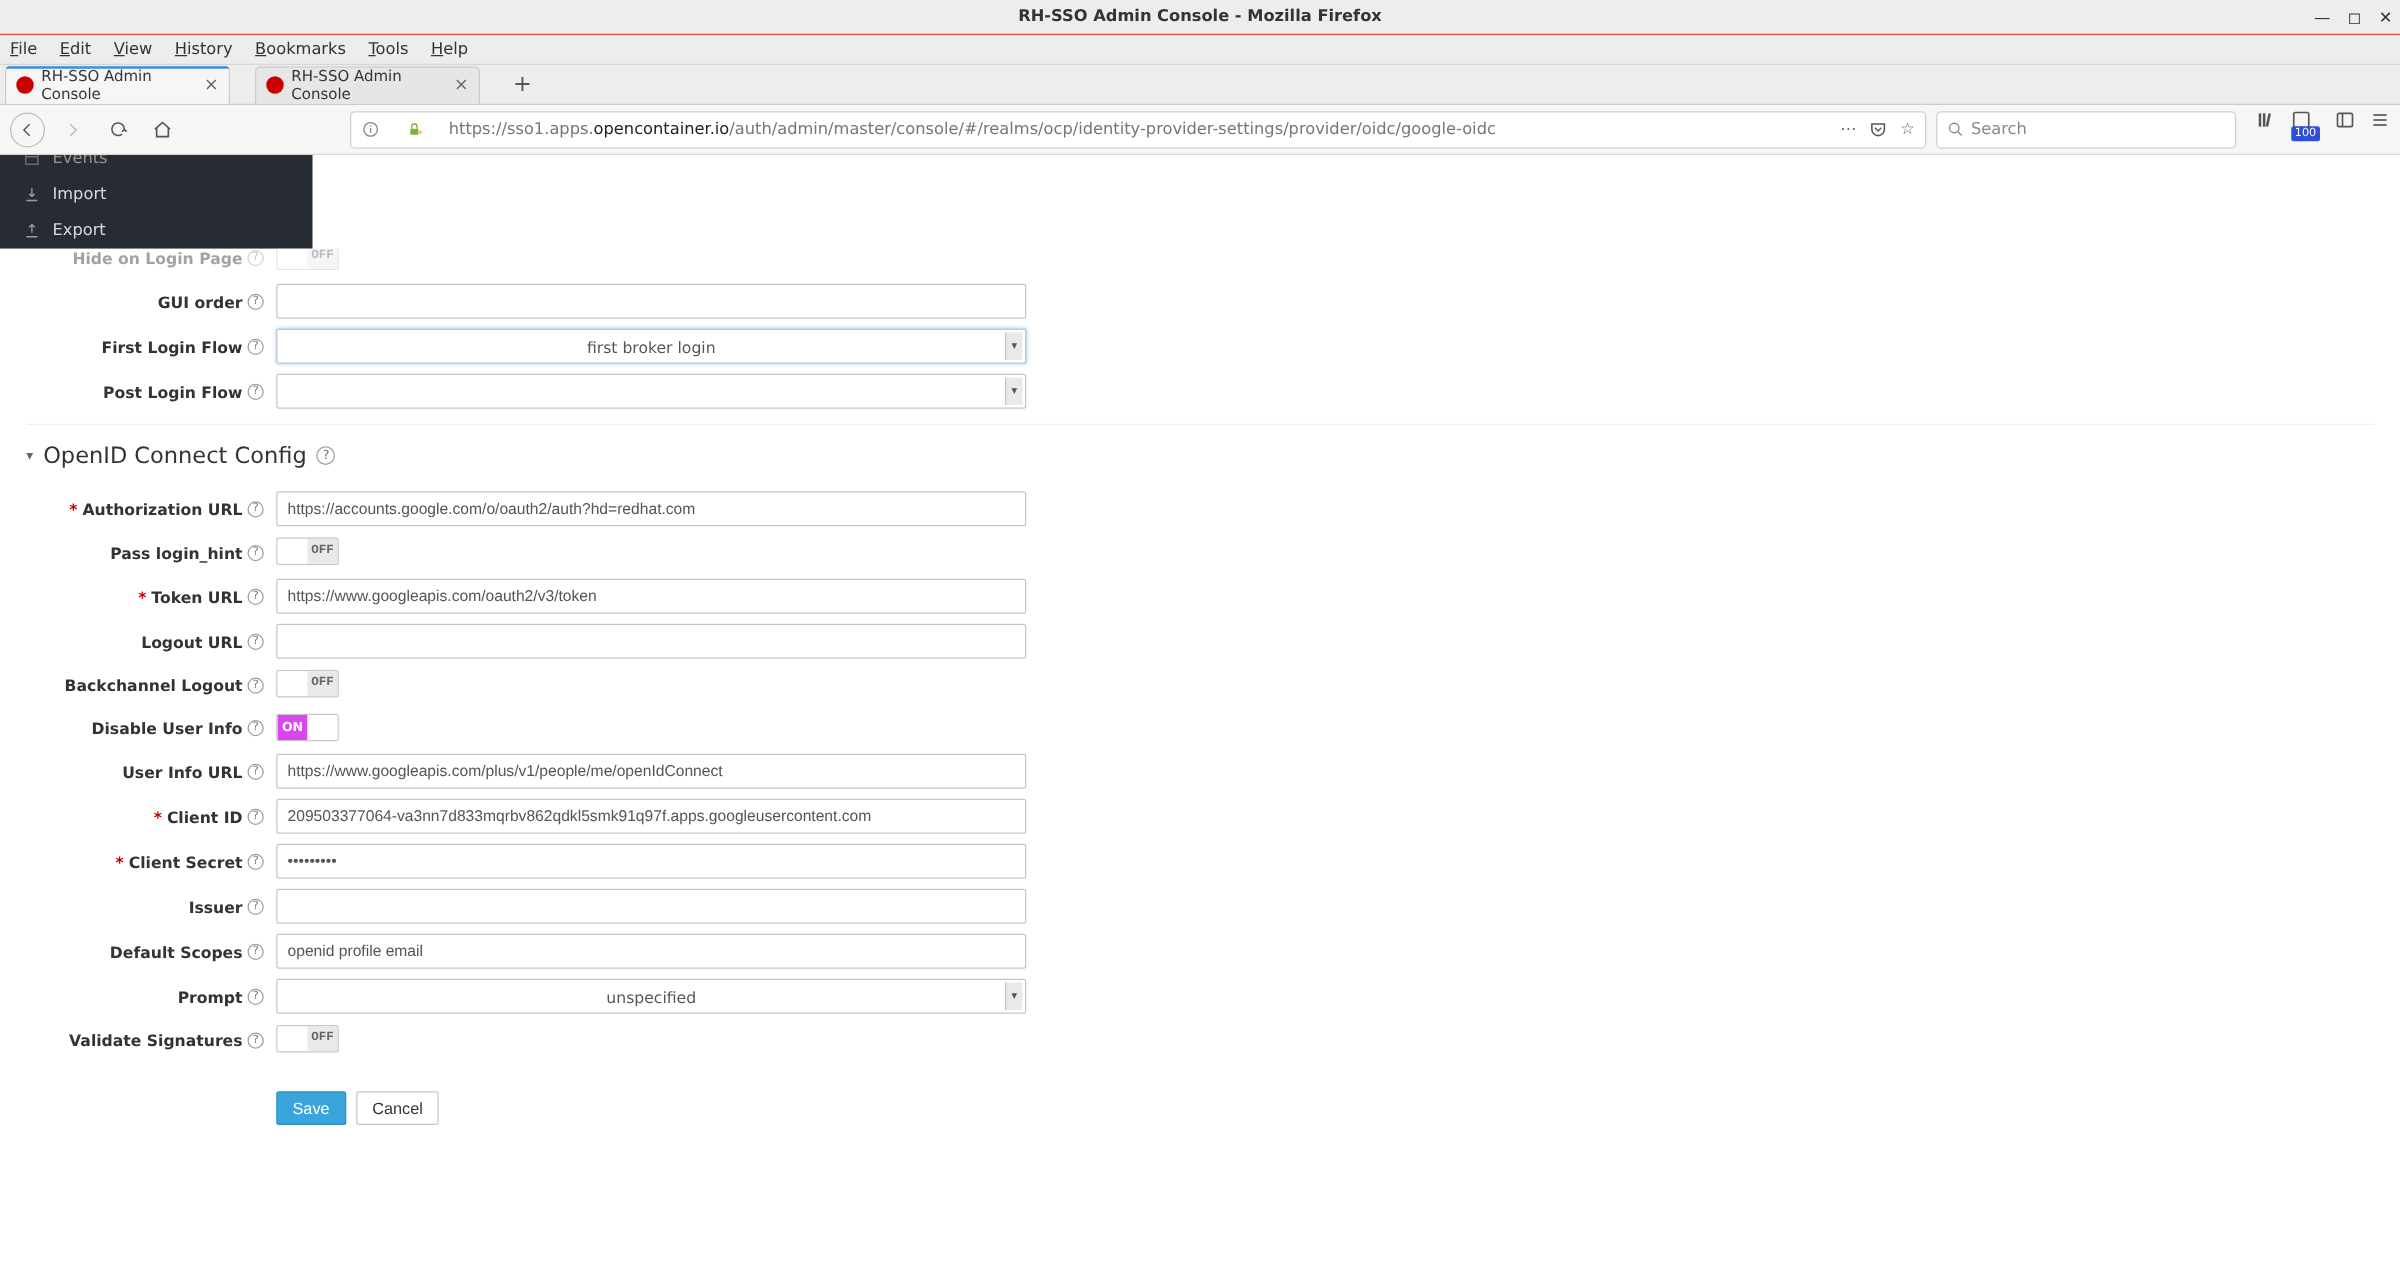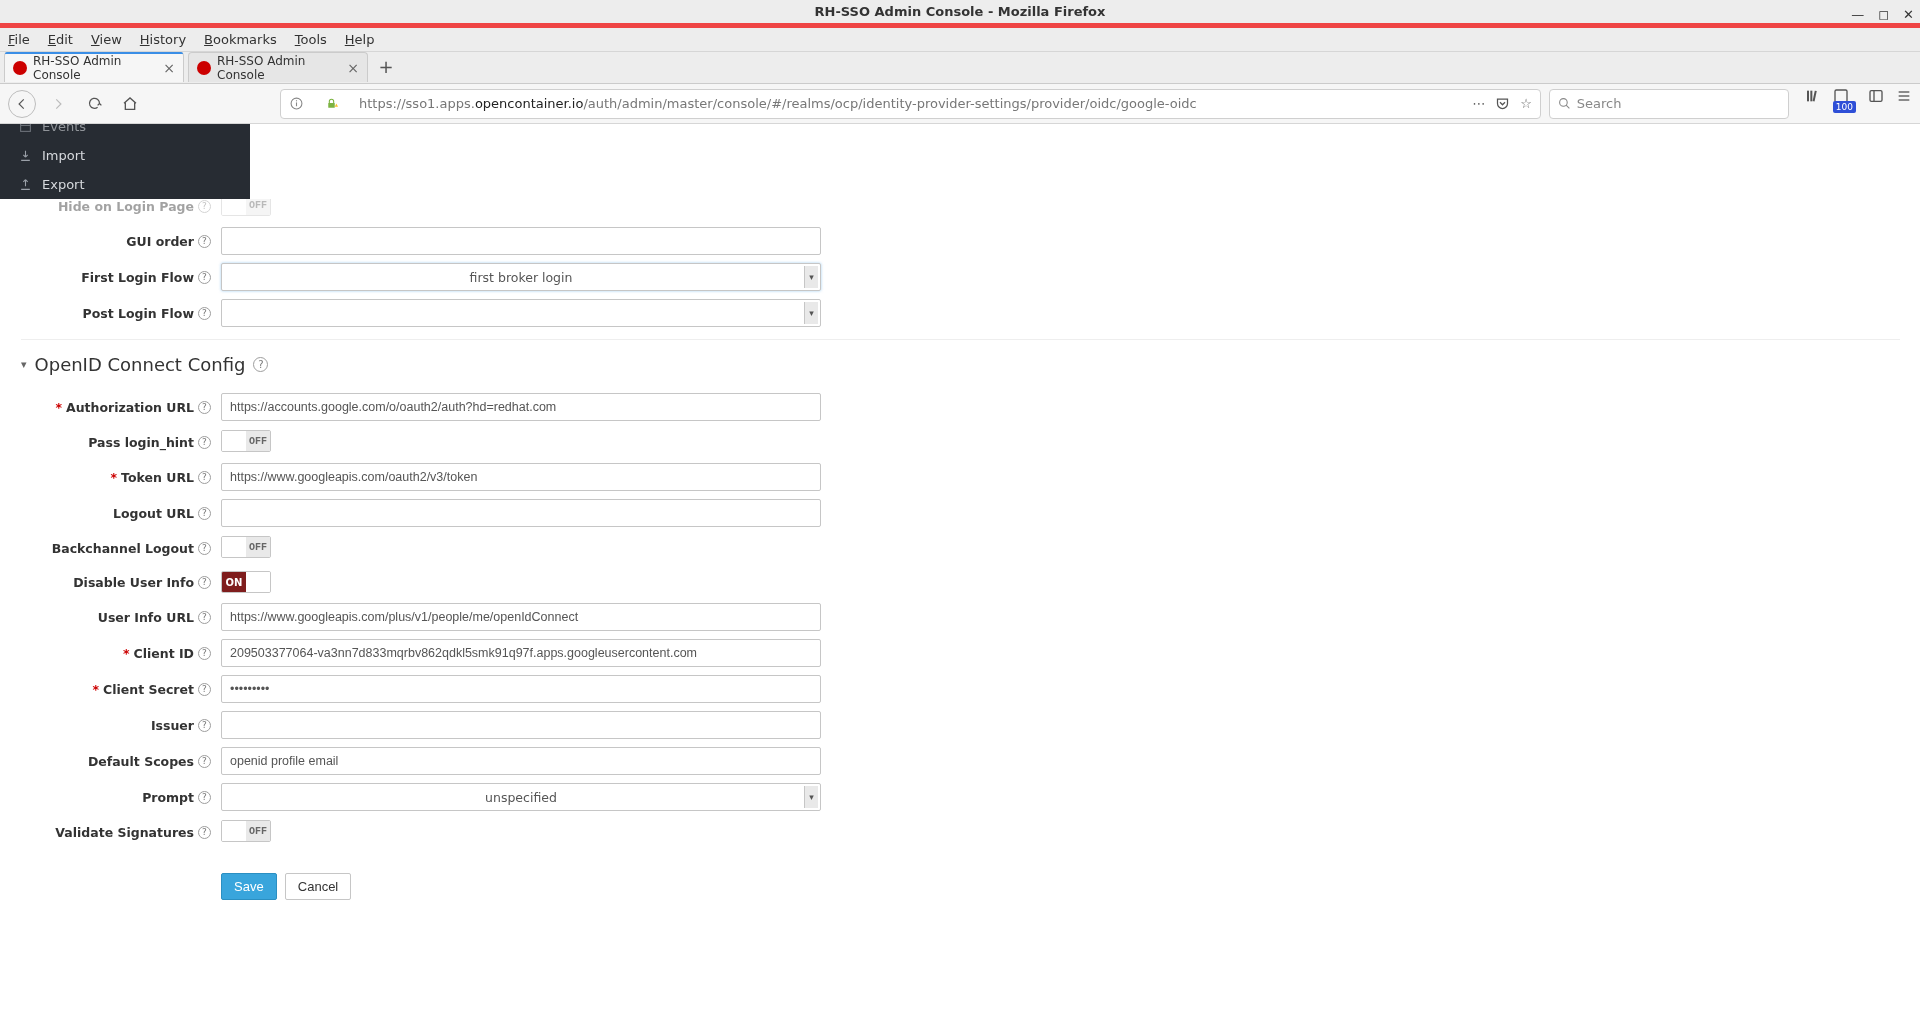--- a/index.html
+++ b/index.html
@@ -1,27 +1,27 @@
 <!DOCTYPE html>
 <html><head>
 <meta charset="utf-8">
 <style>
   * { box-sizing: border-box; margin: 0; padding: 0; }
   html, body { height: 100%; font-family: "DejaVu Sans", "Liberation Sans", Arial, sans-serif; font-size: 13px; color: #333; background: #ededed; }
   
-  .titlebar { height: 28px; background: #ededed; border-bottom: 5px solid #ef4444; display: flex; align-items: center; justify-content: center; position: relative; }
+  .titlebar { height: 28px; background: #ededed; border-bottom: 1px solid #ef4444; display: flex; align-items: center; justify-content: center; position: relative; }
   .titlebar .title { font-weight: 600; font-size: 13px; color: #333; }
   .titlebar .winctl { position: absolute; right: 6px; top: 0; height: 28px; display: flex; align-items: center; gap: 14px; }
   .titlebar .winctl span { font-size: 13px; cursor: default; color:#333; }
   
   .menubar { height: 24px; background: #ededed; display: flex; align-items: center; padding: 0 8px; gap: 18px; border-bottom: 1px solid #d6d6d6; }
   .menubar span { font-size: 13px; cursor: default; }
   .menubar span u { text-decoration: underline; }
   
-  .tabstrip { height: 32px; background: #ededed; display: flex; align-items: flex-start; padding: 0 4px; border-bottom: 1px solid #cbcbcb; }
+  .tabstrip { height: 32px; background: #ededed; display: flex; align-items: center; padding: 0 4px; border-bottom: 1px solid #cbcbcb; gap: 16px; }
   .tab { height: 30px; min-width: 170px; max-width: 180px; background: #e6e6e6; border: 1px solid #cbcbcb; border-bottom: none; border-radius: 4px 4px 0 0; margin-right: 4px; display: flex; align-items: center; padding: 0 8px; font-size: 12px; gap: 6px; position: relative; }
   .tab.active { background: #f6f6f6; }
   .tab.active::after { content:""; position:absolute; left:0; right:0; top:-1px; height:2px; background:#3a8ee6; border-radius:2px 2px 0 0;}
   .tab .favicon { width: 14px; height: 14px; background: #cc0000; border-radius: 50%; flex: none; }
   .tab .close { margin-left: auto; font-size: 14px; color: #666; cursor: default; }
   .newtab { width: 28px; height: 28px; display: flex; align-items: center; justify-content: center; font-size: 18px; color: #555; cursor: default; }
   
   .navbar { height: 40px; background: #f6f6f6; border-bottom: 1px solid #d6d6d6; display: flex; align-items: center; padding: 0 8px; gap: 8px; }
   .navbtn { width: 28px; height: 28px; display: flex; align-items: center; justify-content: center; color: #555; cursor: default; border-radius: 4px; }
   .navbtn.circle { border: 1px solid #bdbdbd; border-radius: 50%; }
@@ -49,21 +49,21 @@
   .row .val input[type=text], .row .val input[type=password], .row .val .select {
     width: 100%; height: 28px; border: 1px solid #c6c6c6; border-radius: 2px; padding: 0 8px; font-size: 12.5px; background: #fff; color: #555;
   }
   .row .val .select { display:flex; align-items:center; justify-content:center; position:relative; }
   .row .val .select .caret { position:absolute; right:2px; top:2px; bottom:2px; width:14px; background:#e9e9e9; border-left:1px solid #c6c6c6; display:flex; align-items:center; justify-content:center; font-size:9px; color:#555;}
   .select.focus { border-color:#66afe9; box-shadow: 0 0 3px rgba(102,175,233,0.6); }
   .toggle { width: 50px; height: 22px; border: 1px solid #c6c6c6; border-radius: 2px; display: inline-flex; overflow: hidden; font-size: 10px; font-weight: 700; }
   .toggle .half { flex:1; display:flex; align-items:center; justify-content:center; }
   .toggle.off .half.left { background:#fff; }
   .toggle.off .half.right { background:#e9e9e9; color:#666;font-family:Liberation Mono, monospace; }
-  .toggle.on .half.left { background:#7f1d1d; color:#fff; }
+  .toggle.on .half.left { background:#d946ef; color:#fff; }
   .toggle.on .half.right { background:#fff; }
   .section { display:flex; align-items:center; gap:8px; padding: 14px 0 10px 0; margin: 8px 0 4px 0; border-top:1px solid #eee;}
   .section:first-child { border-top:none; }
   .section .chev { font-size: 11px; color:#666; }
   .section .title { font-size: 18px; font-weight: 400; color:#333; }
   .btnrow { padding-left: 200px; margin-top: 24px; }
   button.primary { background:#39a5dc; color:#fff; border:1px solid #2b8fc2; padding:5px 12px; border-radius:2px; font-size:13px; cursor:default; }
   button.secondary { background:#fff; color:#333; border:1px solid #c6c6c6; padding:5px 12px; border-radius:2px; font-size:13px; cursor:default; margin-left:4px;}
   svg { display:block; }
 </style>

